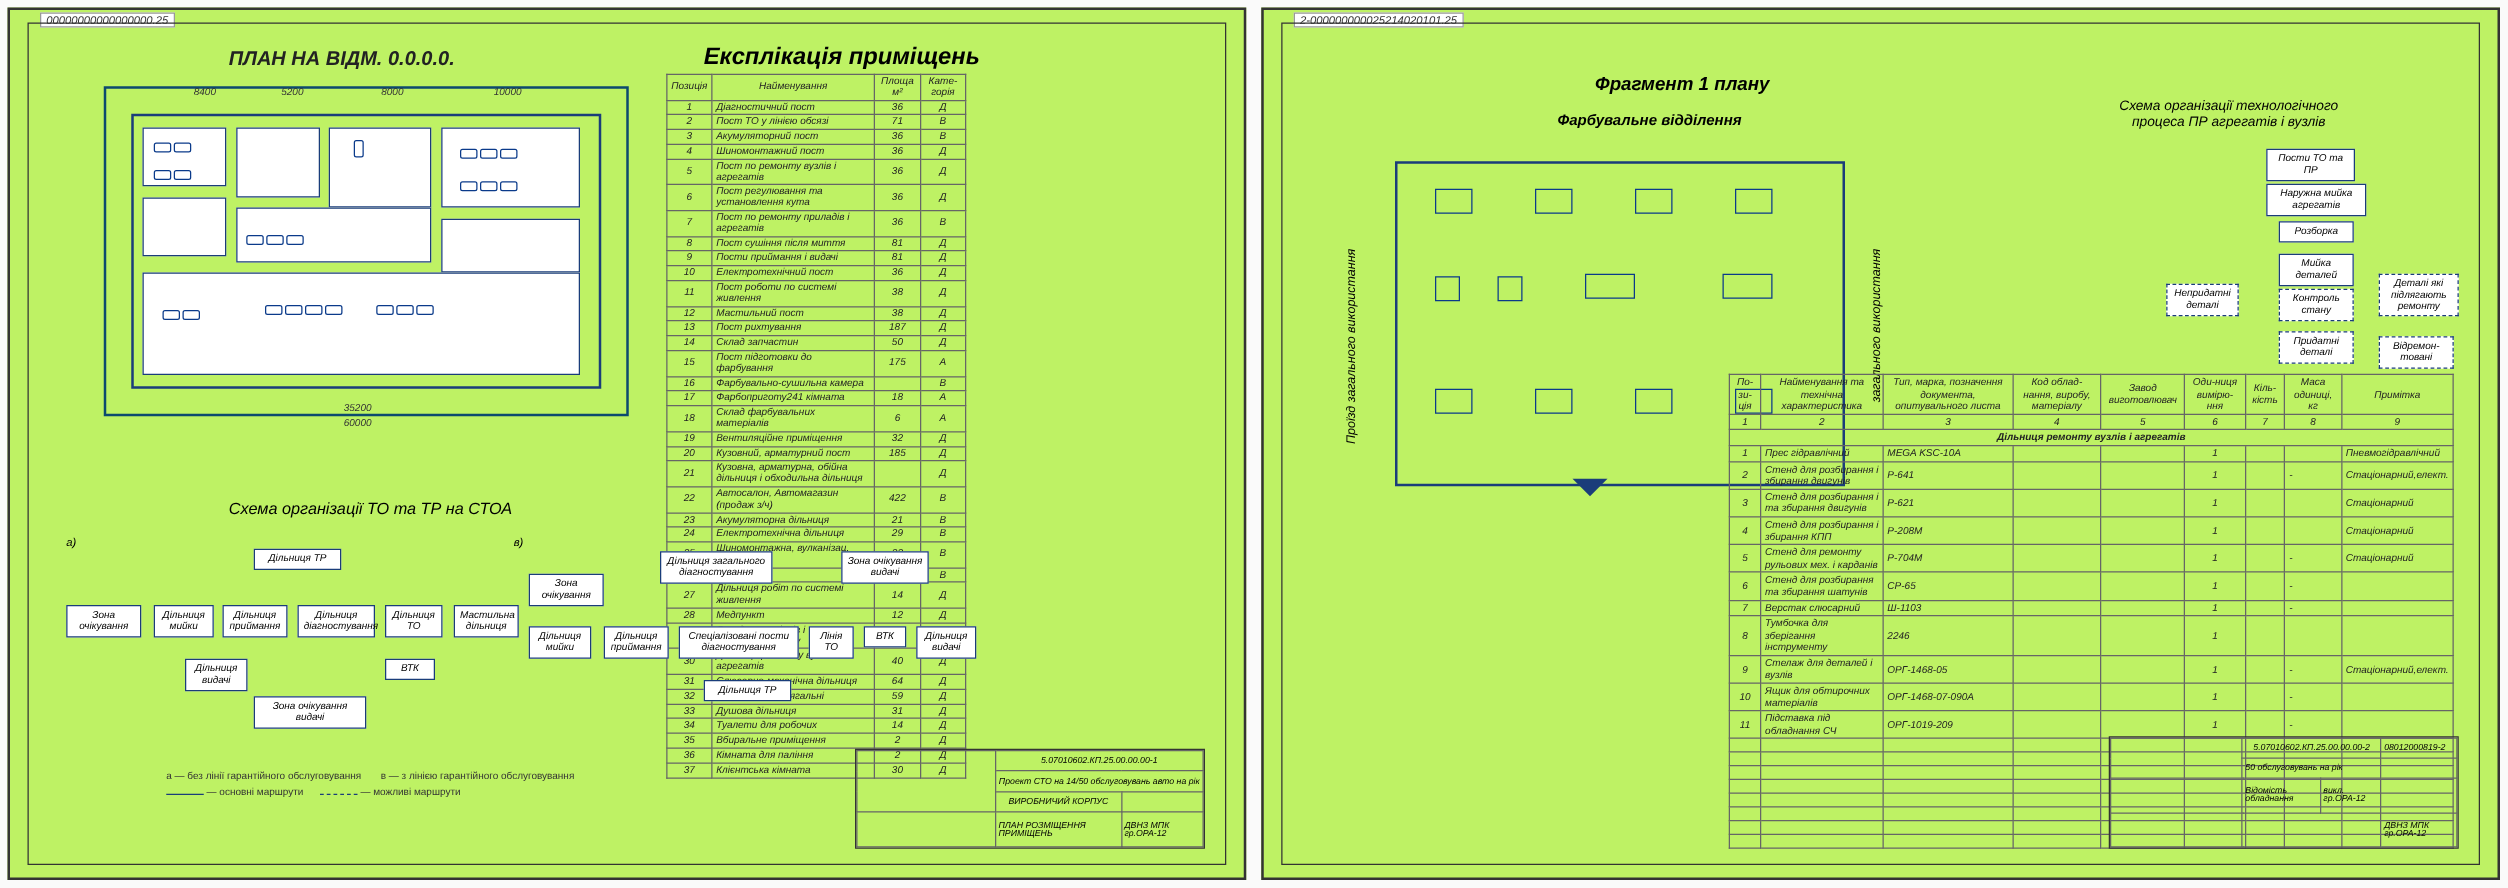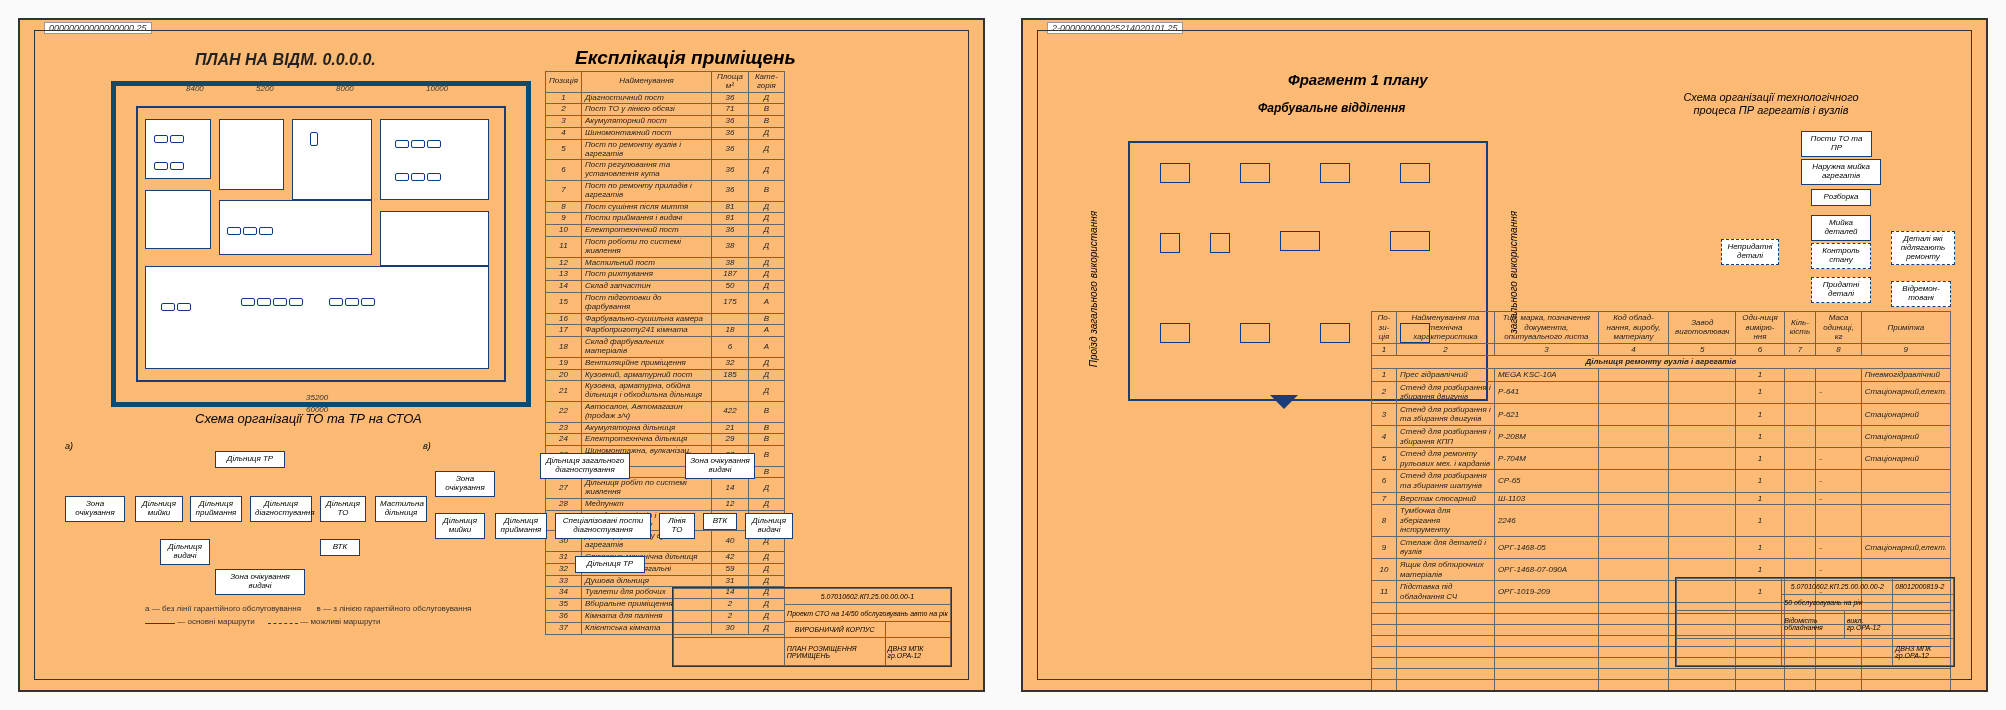--- a/index.html
+++ b/index.html
@@ -7,23 +7,23 @@
     margin: 0;
     background: #fafafa;
     font-family: Arial, sans-serif;
     display: flex;
     width: 2006px;
     height: 710px;
   }
   .sheet {
     flex: 1;
     border: 2px solid #333;
-    margin: 18px;
+    margin: 6px;
     position: relative;
-    background: #fdba74;
+    background: #bef264;
     overflow: hidden;
   }
   .inner-frame {
     position: absolute;
     top: 10px; left: 14px; right: 14px; bottom: 10px;
     border: 1.5px solid #333;
   }
   .sheet-code {
     position: absolute;
     top: 2px; left: 24px;
@@ -46,23 +46,23 @@
   }
   .expl-title {
     position: absolute;
     top: 16px; left: 540px;
     font-size: 19px;
     font-style: italic;
     font-weight: bold;
   }
   .plan-block {
     position: absolute;
-    top: 50px; left: 76px;
-    width: 420px; height: 326px;
-    border: 5px solid #0c4a6e;
+    top: 50px; left: 60px;
+    width: 420px; height: 264px;
+    border: 2px solid #0c4a6e;
   }
   .plan-outer {
     position: absolute;
     top: 20px; left: 20px; right: 20px; bottom: 20px;
     border: 2px solid #1a3d7a;
   }
   .plan-room {
     position: absolute;
     border: 1px solid #1a3d7a;
     background: #fff;
@@ -455,21 +455,21 @@
           </tr>
           <tr>
             <td>30</td>
             <td>Дільниця ремонту вузлів і агрегатів</td>
             <td>40</td>
             <td>Д</td>
           </tr>
           <tr>
             <td>31</td>
             <td>Слюсарно-механічна дільниця</td>
-            <td>42</td>
+            <td>64</td>
             <td>Д</td>
           </tr>
           <tr>
             <td>32</td>
             <td>Гардероби роздягальні</td>
             <td>59</td>
             <td>Д</td>
           </tr>
           <tr>
             <td>33</td>

